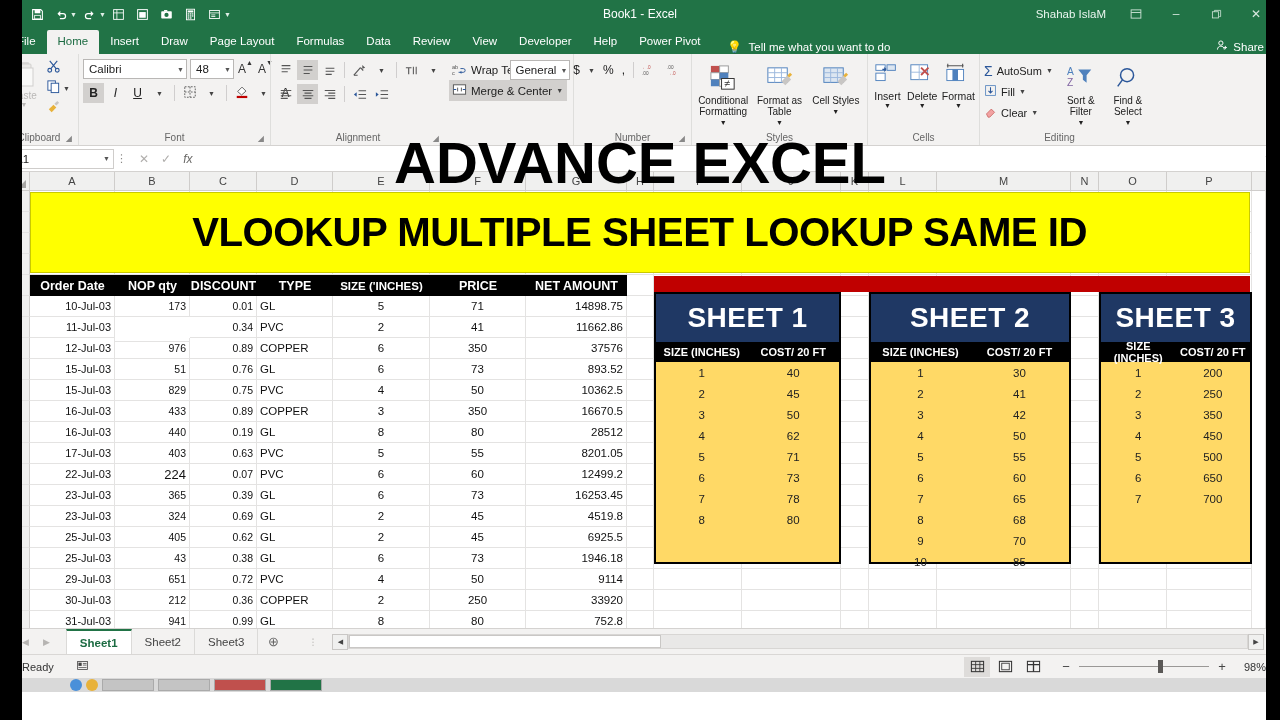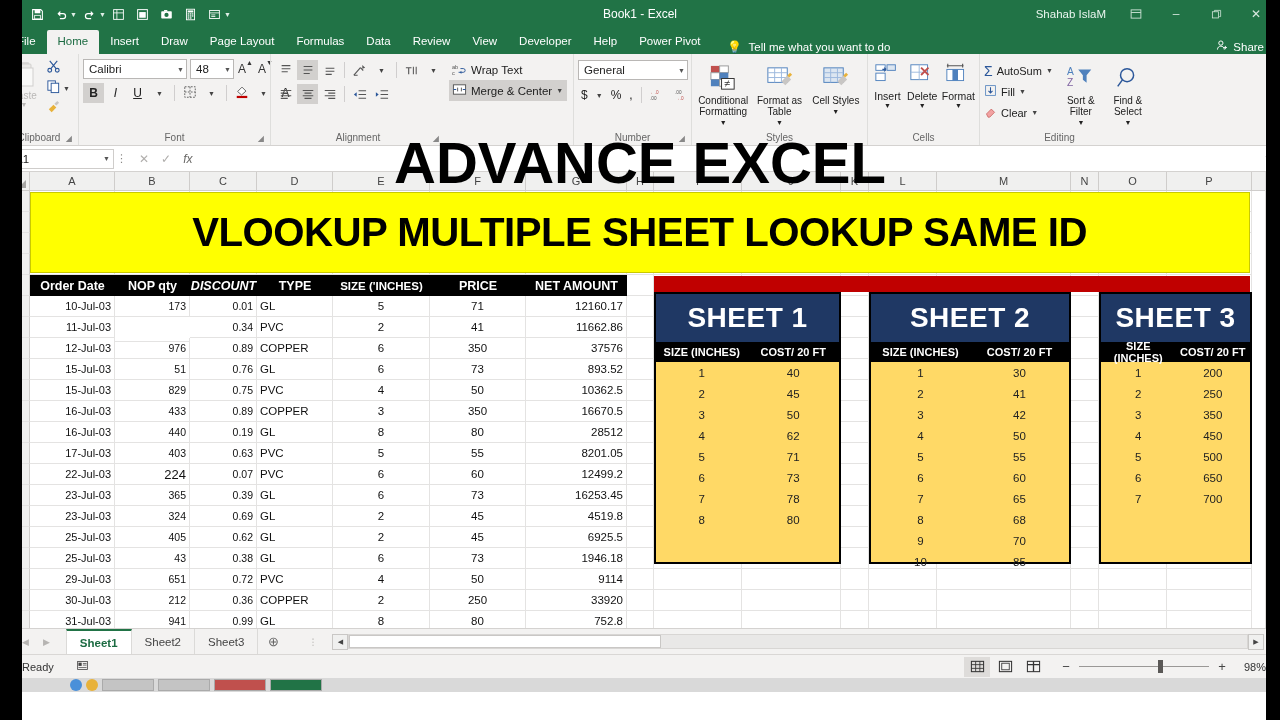--- a/index.html
+++ b/index.html
@@ -619,21 +619,21 @@
               </svg>
           </span>
           <span>Merge &amp; Center</span>
           <span class="caret7">▼</span>
         </div>
       </div>
       <div class="rgroup-label">&nbsp;</div>
     </div>
 
     <div class="rgroup numg">
-      <div class="rgroup-body" style="flex-direction:column;padding-top:3px;">
+      <div class="rgroup-body" style="flex-direction:row;padding-top:3px;justify-content:flex-end;">
         <div class="combo num-combo">
           <span class="cv">General</span>
           <span class="cc">▼</span>
         </div>
         <div class="num-row">
           <div class="nbtn">
               <span>$</span>
             </div>
           <div class="nbtn">
               <span class="caret7">▼</span>
@@ -960,21 +960,21 @@
           </div>
           <div class="row">
             <div class="rh">6</div>
             <div class="cells">
               <div class="cell r" style="width: 85px; min-width: 85px; font-size: 11px;">10-Jul-03</div>
               <div class="cell r" style="width: 75px; min-width: 75px; font-size: 10.5px;">173</div>
               <div class="cell r" style="width: 67px; min-width: 67px; font-size: 10.5px;">0.01</div>
               <div class="cell" style="width: 76px; min-width: 76px;">GL</div>
               <div class="cell c" style="width: 97px; min-width: 97px;">5</div>
               <div class="cell c" style="width: 96px; min-width: 96px;">71</div>
-              <div class="cell r" style="width: 101px; min-width: 101px;">12160.17</div>
+              <div class="cell r" style="width: 101px; min-width: 101px;">14898.75</div>
               <div class="cell" style="width: 27px; min-width: 27px;"></div>
               <div class="cell" style="width: 88px; min-width: 88px;"></div>
               <div class="cell" style="width: 99px; min-width: 99px;"></div>
               <div class="cell" style="width: 28px; min-width: 28px;"></div>
               <div class="cell" style="width: 68px; min-width: 68px;"></div>
               <div class="cell" style="width: 134px; min-width: 134px;"></div>
               <div class="cell" style="width: 28px; min-width: 28px;"></div>
               <div class="cell" style="width: 68px; min-width: 68px;"></div>
               <div class="cell" style="width: 85px; min-width: 85px;"></div>
             </div>
@@ -1304,21 +1304,21 @@
       <div class="vs-btn">▼</div>
     </div>
 
     <div class="banner" id="banner" style="left: 30px; top: 20px; width: 1220px; height: 81px;">
       <span>VLOOKUP MULTIPLE SHEET LOOKUP SAME ID</span>
     </div>
 
     <div class="hdr-black" id="hdr-black" style="left: 30px; top: 103px; width: 597px; height: 21px;">
         <div class="hc" style="width: 85px;">Order Date</div>
         <div class="hc" style="width: 75px;">NOP  qty</div>
-        <div class="hc" style="width: 67px; font-style: italic;">DISCOUNT</div>
+        <div class="hc" style="width: 67px;">DISCOUNT</div>
         <div class="hc" style="width: 76px;">TYPE</div>
         <div class="hc" style="width: 97px; font-size: 11.5px;">SIZE ('INCHES)</div>
         <div class="hc" style="width: 96px;">PRICE</div>
         <div class="hc" style="width: 101px;">NET AMOUNT</div>
       </div>
 
     <div class="redbar" id="redbar" style="left: 654px; top: 104px; width: 596px; height: 16px;"></div>
 
     <div id="cards-layer">
         <div class="sheetcard" style="left: 654px; top: 120px; width: 187px; height: 272px;">

